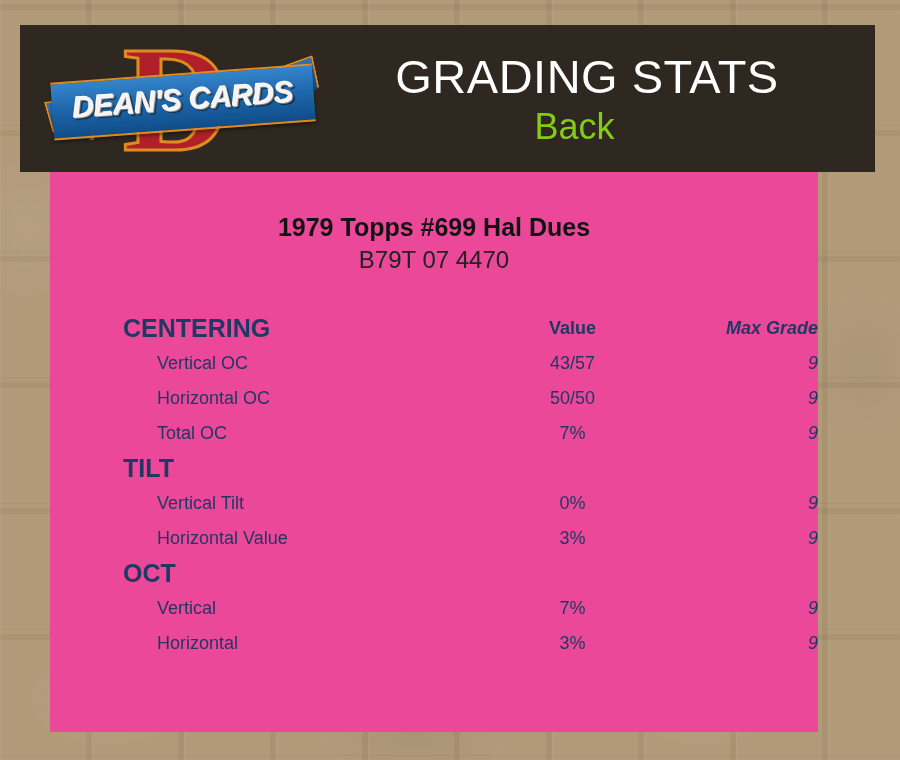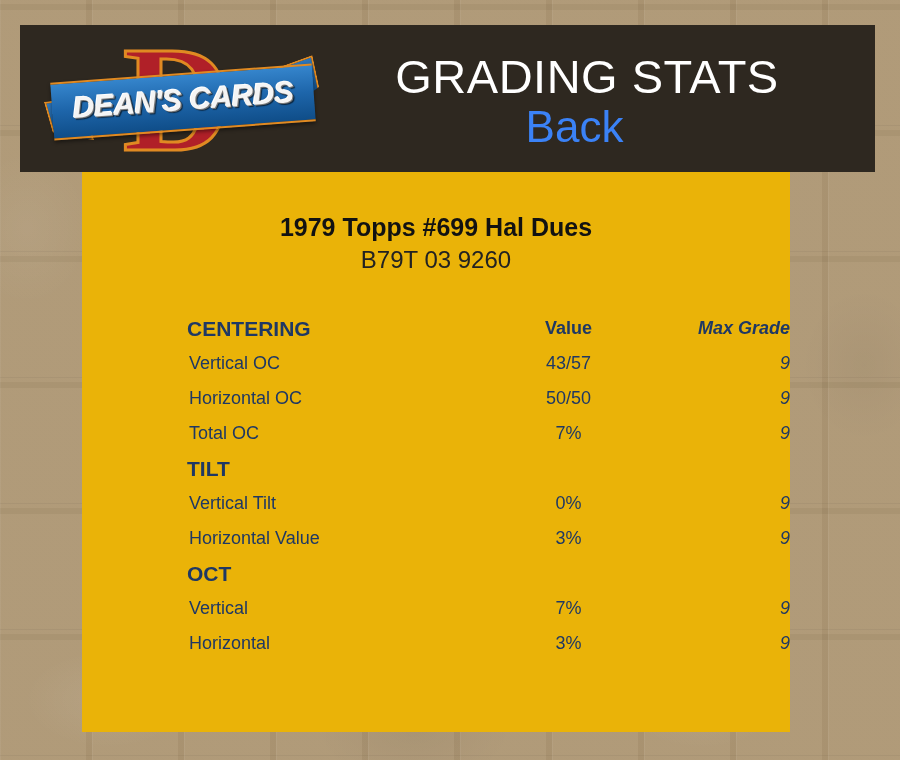--- a/index.html
+++ b/index.html
@@ -137,36 +137,35 @@
   }
   .header-title {
     color: #ffffff;
     font-size: 47px;
     font-weight: normal;
     line-height: 56px;
     letter-spacing: 0.5px;
     margin-left: 25px;
   }
   .header-subtitle {
-    color: #3b82f6;
-    font-size: 44px;
+    color: #84cc16;
+    font-size: 36px;
     font-weight: normal;
     line-height: 44px;
   }
 
   
   .panel {
     position: absolute;
     left: 50px;
     top: 172px;
-    width: 708px;
+    width: 768px;
     height: 560px;
-    background: #eab308;
+    background: #ec4899;
     z-index: 1;
-    margin-left: 32px;
   }
 
   .card-title {
     text-align: center;
     color: #121212;
     font-size: 25px;
     font-weight: bold;
     margin-top: 40px;
     line-height: 30px;
   }
@@ -191,22 +190,22 @@
     height: 35px;
     vertical-align: middle;
     font-size: 18px;
   }
   .col-label  { width: 412px; }
   .col-value  { width: 180px; text-align: center; }
   .col-max    { width: 208px; text-align: right; font-style: italic; }
 
   .row-section .col-label {
     font-weight: bold;
-    padding-left: 105px;
-    font-size: 21px;
+    padding-left: 73px;
+    font-size: 25px;
   }
   .row-section .col-value,
   .row-section .col-max {
     font-weight: bold;
   }
   .row-item .col-label {
     padding-left: 107px;
     font-weight: normal;
   }
 </style>
@@ -228,21 +227,21 @@
   <div class="header-titles">
     <div class="header-title">GRADING STATS</div>
     <div class="header-subtitle">Back</div>
   </div>
 
 </div>
 
 <div class="panel">
 
   <div class="card-title">1979 Topps #699 Hal Dues</div>
-  <div class="card-id">B79T 03 9260</div>
+  <div class="card-id">B79T 07 4470</div>
 
   <table class="stats">
     <tbody>
         <tr class="stats-row row-section">
           <td class="col-label">CENTERING</td>
           <td class="col-value">Value</td>
           <td class="col-max">Max Grade</td>
         </tr>
         <tr class="stats-row row-item">
           <td class="col-label">Vertical OC</td>

